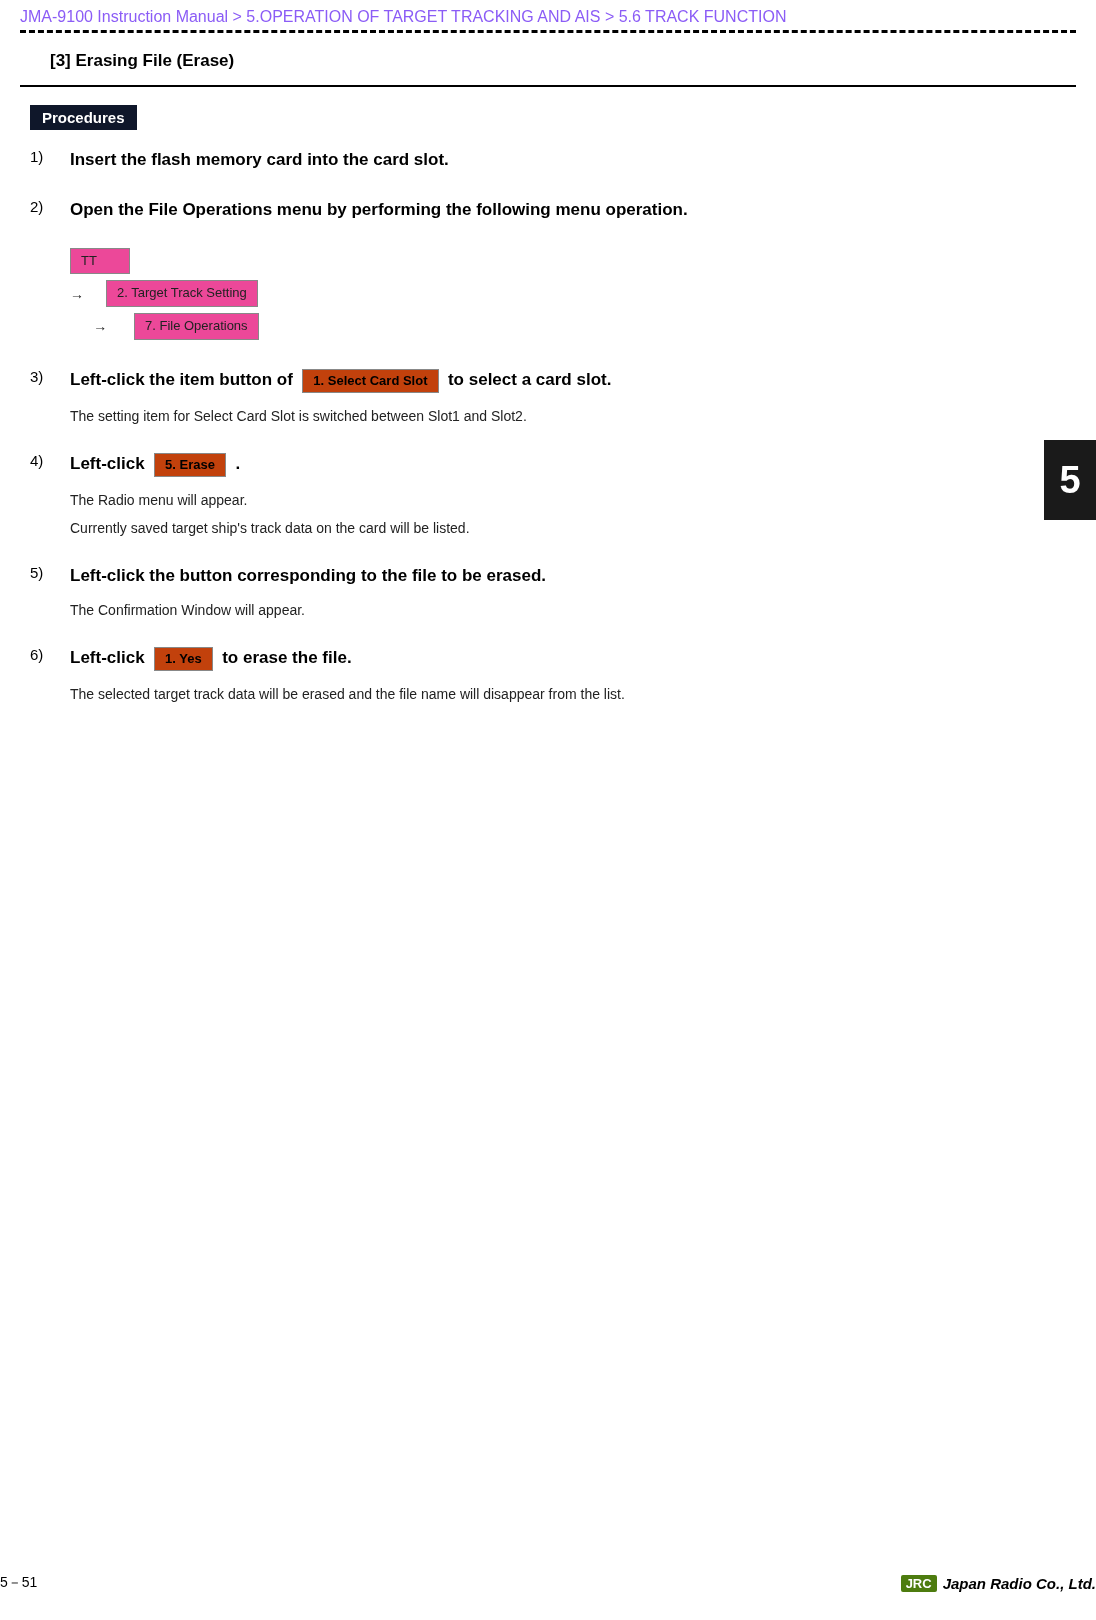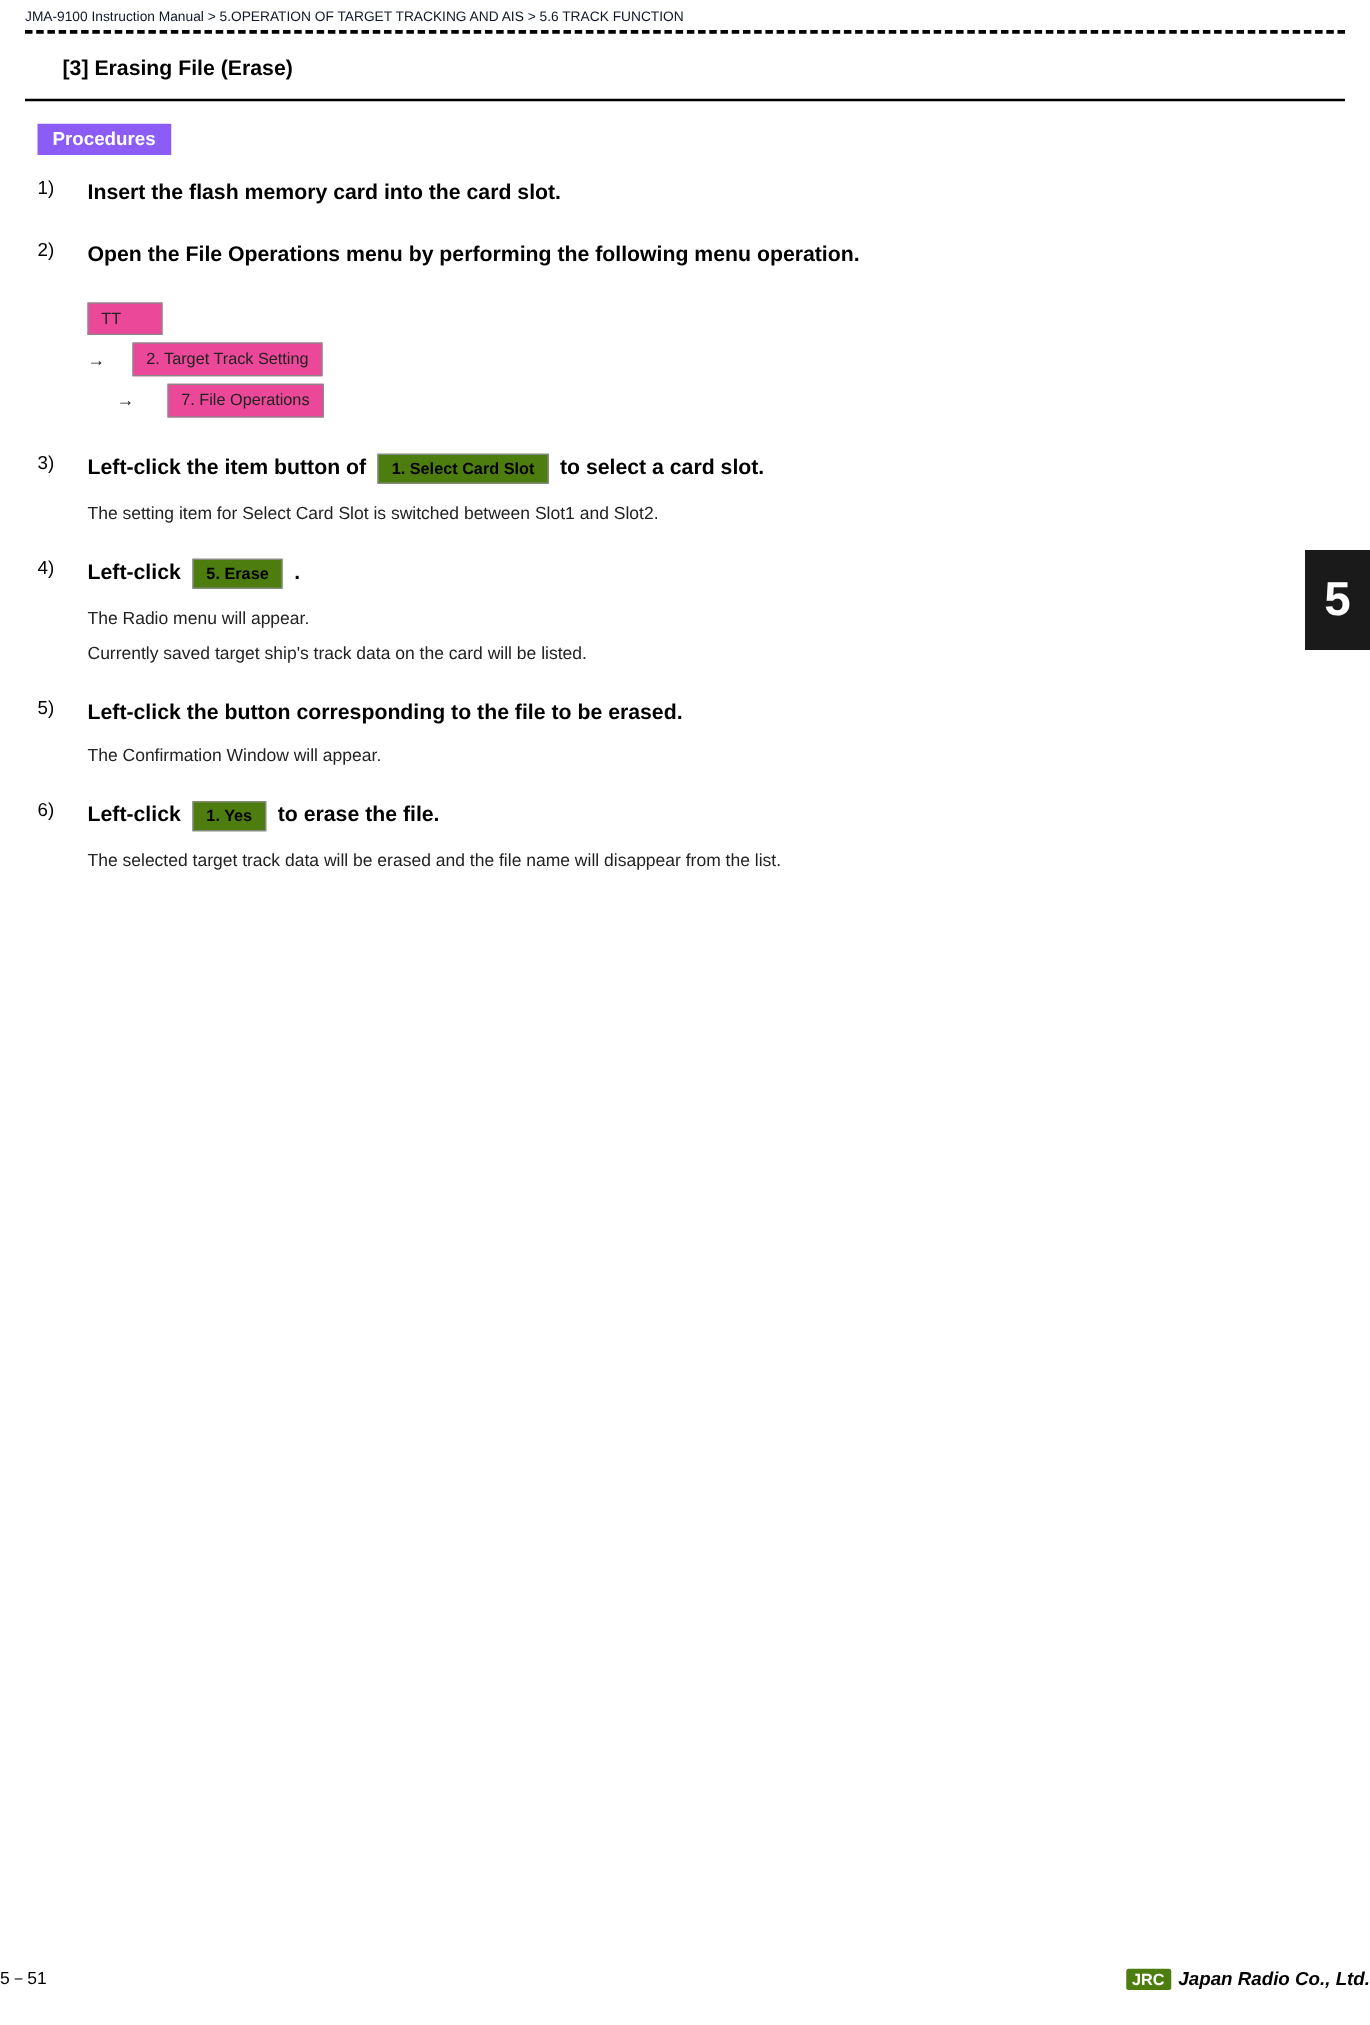--- a/index.html
+++ b/index.html
@@ -7,43 +7,43 @@
       width: 1096px;
       min-height: 1620px;
       background: #ffffff;
       font-family: Arial, sans-serif;
       font-size: 15px;
       color: #000000;
       position: relative;
     }
 
     .page-header {
-      font-size: 11px;
-      color: #0f172a;
+      font-size: 16px;
+      color: #8b5cf6;
       padding: 8px 20px 4px 20px;
       border-bottom: none;
     }
 
     .dashed-line {
       border: none;
       border-top: 3px dashed #000;
       margin: 0 20px 0 20px;
     }
 
     .section-title {
       font-size: 17px;
       font-weight: bold;
       padding: 18px 30px 14px 30px;
       border-bottom: 2px solid #000;
       margin: 0 20px 0 20px;
     }
 
     .procedures-badge {
       display: inline-block;
-      background: #8b5cf6;
+      background: #0f172a;
       color: #ffffff;
       font-weight: bold;
       font-size: 15px;
       padding: 4px 12px;
       margin: 18px 0 0 30px;
     }
 
     .content-area {
       padding: 0 30px 0 30px;
     }
@@ -105,21 +105,21 @@
 
     .arrow {
       font-size: 14px;
       margin-right: 8px;
       min-width: 28px;
     }
 
     .inline-btn {
       display: inline-block;
       border: 1px solid #888;
-      background: #4d7c0f;
+      background: #c2410c;
       padding: 2px 10px;
       font-size: 13px;
     }
 
     .chapter-tab {
       position: absolute;
       right: 0;
       top: 440px;
       width: 52px;
       height: 80px;

